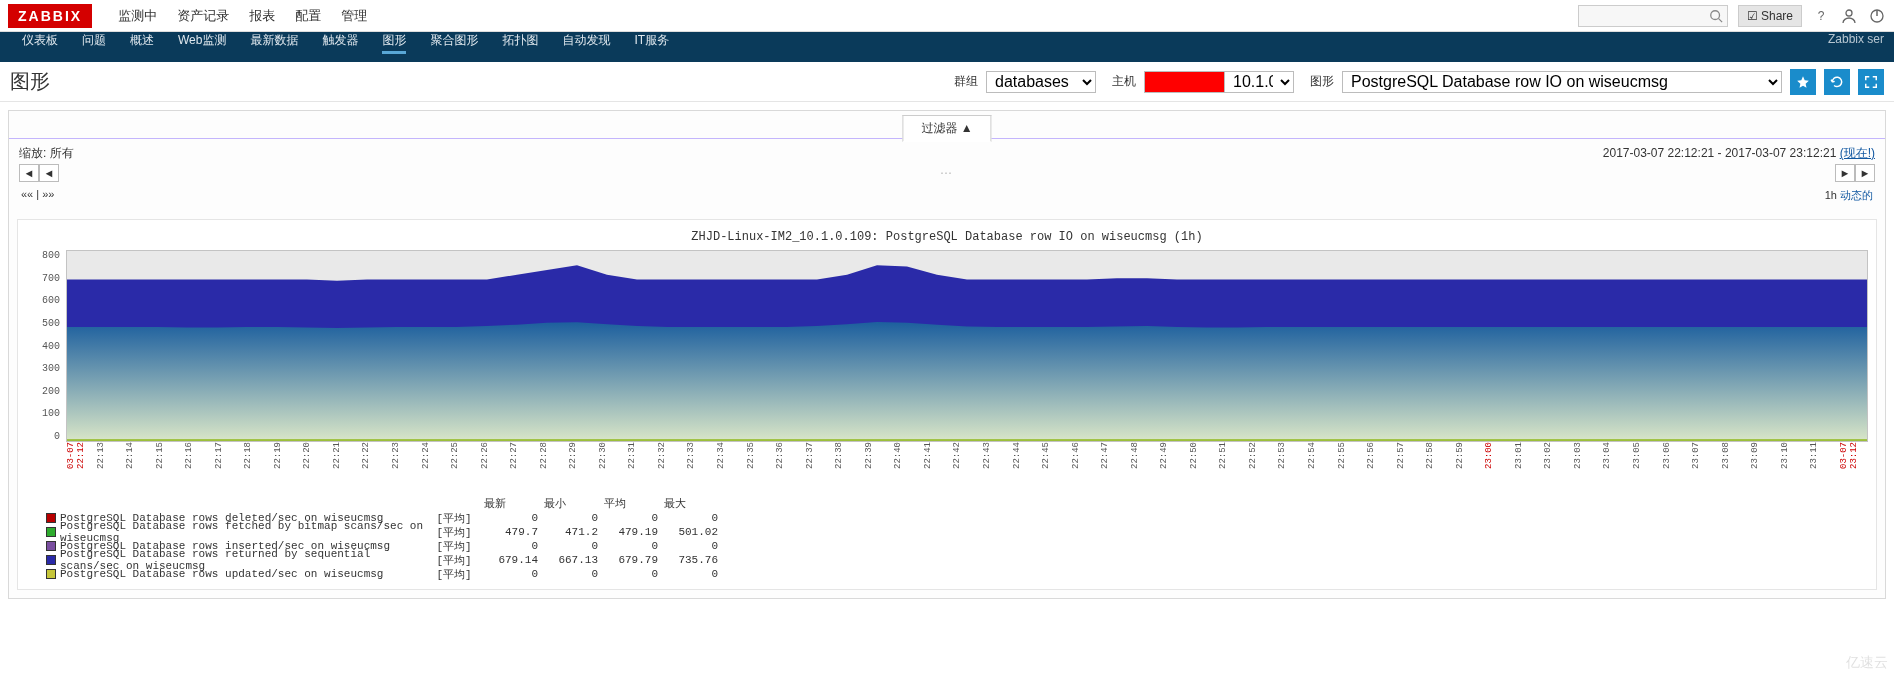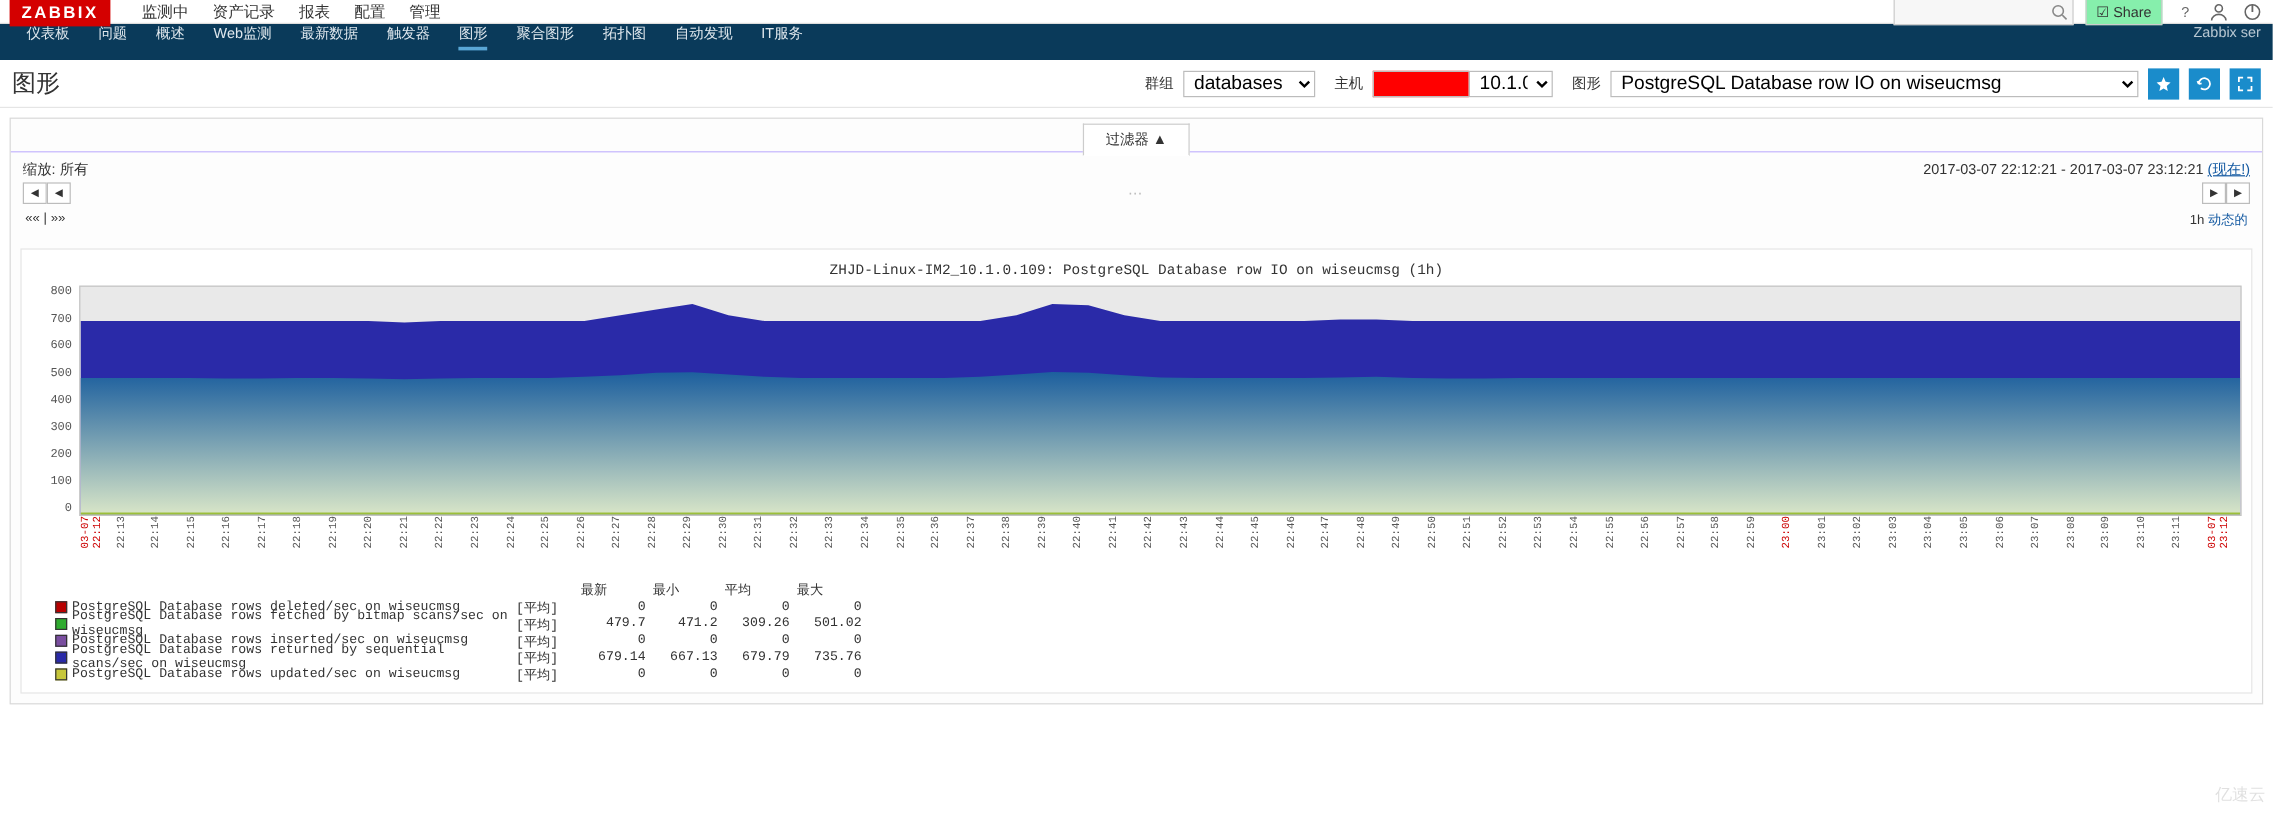--- a/index.html
+++ b/index.html
@@ -1,24 +1,24 @@
 <!DOCTYPE html>
 <html><head>
 <meta charset="utf-8">
 <style>
   * { box-sizing: border-box; margin: 0; padding: 0; }
   body { font-family: Arial, "Microsoft YaHei", sans-serif; font-size: 12px; color: #333; background: #fff; width: 1894px; }
-  .topbar { display: flex; align-items: center; height: 20px; border-bottom: 1px solid #ddd; padding: 0 8px; }
+  .topbar { display: flex; align-items: center; height: 32px; border-bottom: 1px solid #ddd; padding: 0 8px; }
   .logo { background: #d40000; color: #fff; font-weight: bold; letter-spacing: 2px; padding: 4px 10px; font-size: 14px; }
   .topnav { display: flex; margin-left: 16px; }
   .topnav a { margin: 0 10px; color: #333; text-decoration: none; cursor: pointer; font-size: 13px; }
   .top-right { margin-left: auto; display: flex; align-items: center; gap: 10px; }
   .search { width: 150px; height: 22px; border: 1px solid #ccc; background: #f7f7f7; position: relative; }
   .search svg { position: absolute; right: 4px; top: 3px; }
-  .share-btn { border: 1px solid #ccc; padding: 3px 8px; cursor: pointer; background: #86efac; }
+  .share-btn { border: 1px solid #ccc; padding: 3px 8px; cursor: pointer; background: #e5e5e5; }
   .icon-btn { width: 18px; height: 18px; display: inline-flex; align-items: center; justify-content: center; cursor: pointer; color: #666; }
   .subnav { background: #0a3a5a; color: #e0e8ee; display: flex; align-items: flex-start; height: 30px; padding: 0 10px; }
   .subnav a { color: #e0e8ee; text-decoration: none; margin: 0 12px; cursor: pointer; font-size: 12px; }
   .subnav a.active { border-bottom: 3px solid #59a7d6; padding-bottom: 2px; }
   .subnav .status { margin-left: auto; font-size: 12px; opacity: .8; }
   .filter-row { display: flex; align-items: center; height: 40px; padding: 6px 10px; gap: 8px; border-bottom: 1px solid #e5e5e5; }
   .page-title { font-size: 20px; font-weight: normal; margin-right: auto; }
   .lbl { font-size: 12px; color: #333; margin-left: 8px; }
   select.sel { border: 1px solid #bcbcbc; height: 22px; font-size: 16px; padding: 0 4px; background: #fff; }
   .sel-group { width: 110px; }
@@ -51,21 +51,21 @@
   .xaxis { display: flex; margin-left: 40px; height: 44px; }
   .xlabel { flex: 1; font-size: 9px; color: #555; font-family: "Courier New", monospace; writing-mode: vertical-rl; transform: rotate(180deg); text-align: right; padding-top: 2px; }
   .xlabel.red { color: #cc0000; }
   .legend { margin: 10px 0 0 20px; font-family: "Courier New", monospace; font-size: 11px; }
   .legend-head { display: flex; }
   .legend-head .spacer { width: 400px; }
   .legend-head .col, .legend-row .col { width: 60px; text-align: right; }
   .legend-row { display: flex; align-items: center; height: 14px; }
   .swatch { width: 10px; height: 10px; border: 1px solid #333; margin-right: 4px; }
   .legend-row .name { width: 370px; }
-  .legend-row .agg { width: 48px; }
+  .legend-row .agg { width: 48px; text-align: center; }
   .watermark { position: fixed; right: 6px; bottom: 6px; opacity: .15; font-size: 14px; font-family: Arial; pointer-events: none; }
 </style>
 </head>
 <body>
 
 <div class="topbar">
   <span class="logo">ZABBIX</span>
   <nav class="topnav">
     <a>监测中</a>
     <a>资产记录</a>
@@ -282,21 +282,21 @@
               <span class="col">0</span>
               <span class="col">0</span>
               <span class="col">0</span>
             </div>
             <div class="legend-row">
               <span class="swatch" style="background: rgb(46, 171, 46);"></span>
               <span class="name">PostgreSQL Database rows fetched by bitmap scans/sec on wiseucmsg</span>
               <span class="agg">[平均]</span>
               <span class="col">479.7</span>
               <span class="col">471.2</span>
-              <span class="col">309.26</span>
+              <span class="col">479.19</span>
               <span class="col">501.02</span>
             </div>
             <div class="legend-row">
               <span class="swatch" style="background: rgb(122, 78, 160);"></span>
               <span class="name">PostgreSQL Database rows inserted/sec on wiseucmsg</span>
               <span class="agg">[平均]</span>
               <span class="col">0</span>
               <span class="col">0</span>
               <span class="col">0</span>
               <span class="col">0</span>

